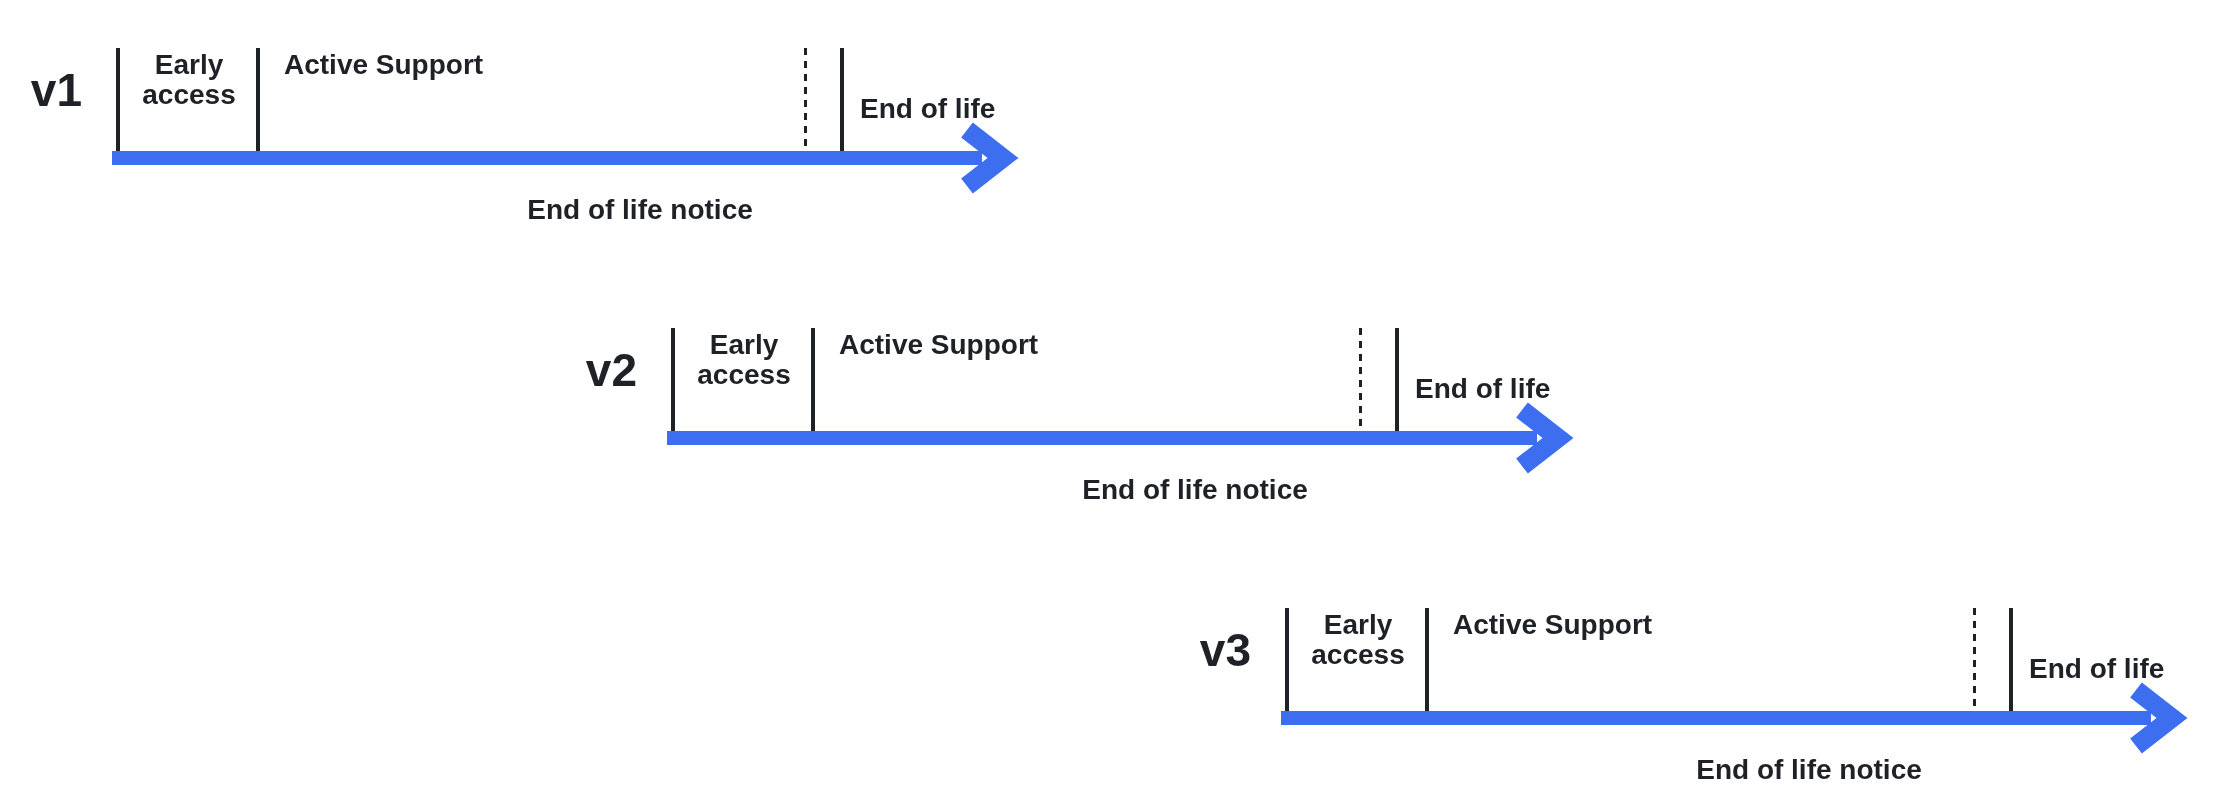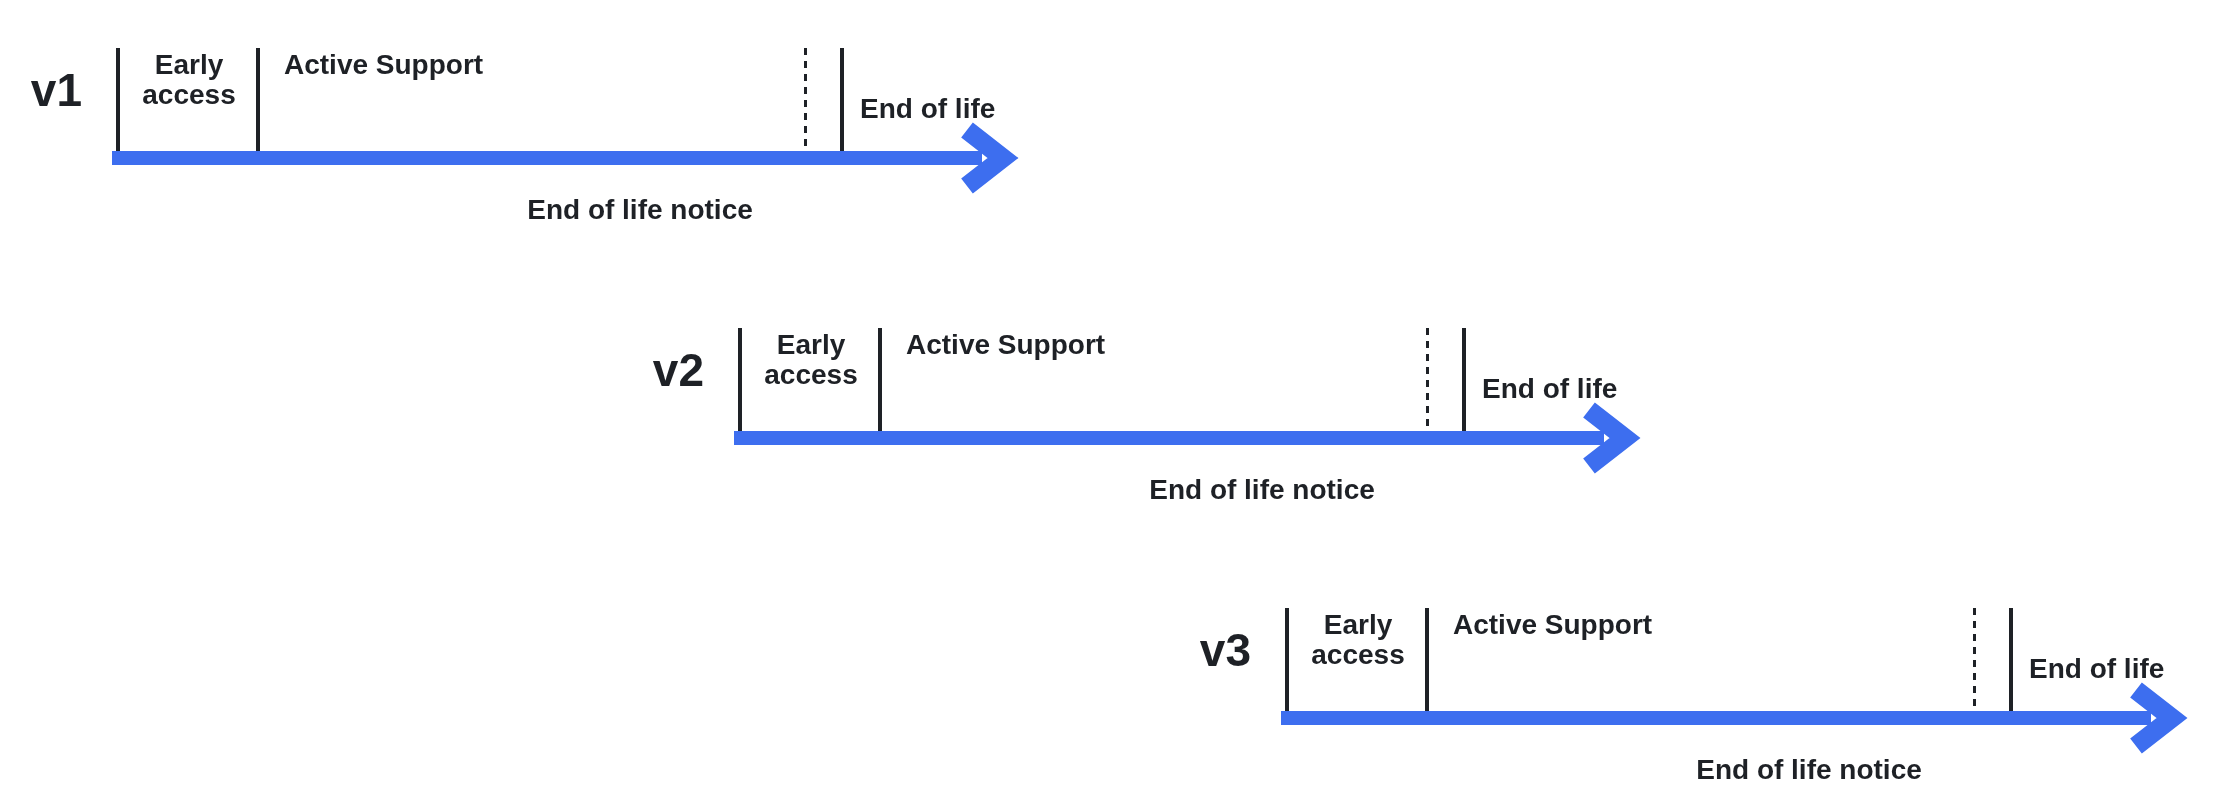--- a/index.html
+++ b/index.html
@@ -89,21 +89,21 @@
     <div class="phase-label early">Early access</div>
     <div class="phase-label active">Active Support</div>
     <div class="phase-label eol">End of life</div>
     <svg class="arrow-svg" viewBox="0 0 910 90">
       <rect x="0" y="33" width="870" height="14" fill="#3d6eef"></rect>
       <polyline points="855,12 891,40 855,68" fill="none" stroke="#3d6eef" stroke-width="19" stroke-linejoin="miter" stroke-miterlimit="4"></polyline>
     </svg>
     <div class="phase-label notice">End of life notice</div>
   </div>
 
-  <div class="timeline" style="left:740px; top:328px;">
+  <div class="timeline" style="left:673px; top:328px;">
     <div class="version">v2</div>
     <div class="tick start"></div>
     <div class="tick mid"></div>
     <div class="dashed-line"></div>
     <div class="tick end"></div>
     <div class="phase-label early">Early access</div>
     <div class="phase-label active">Active Support</div>
     <div class="phase-label eol">End of life</div>
     <svg class="arrow-svg" viewBox="0 0 910 90">
       <rect x="0" y="33" width="870" height="14" fill="#3d6eef"></rect>

